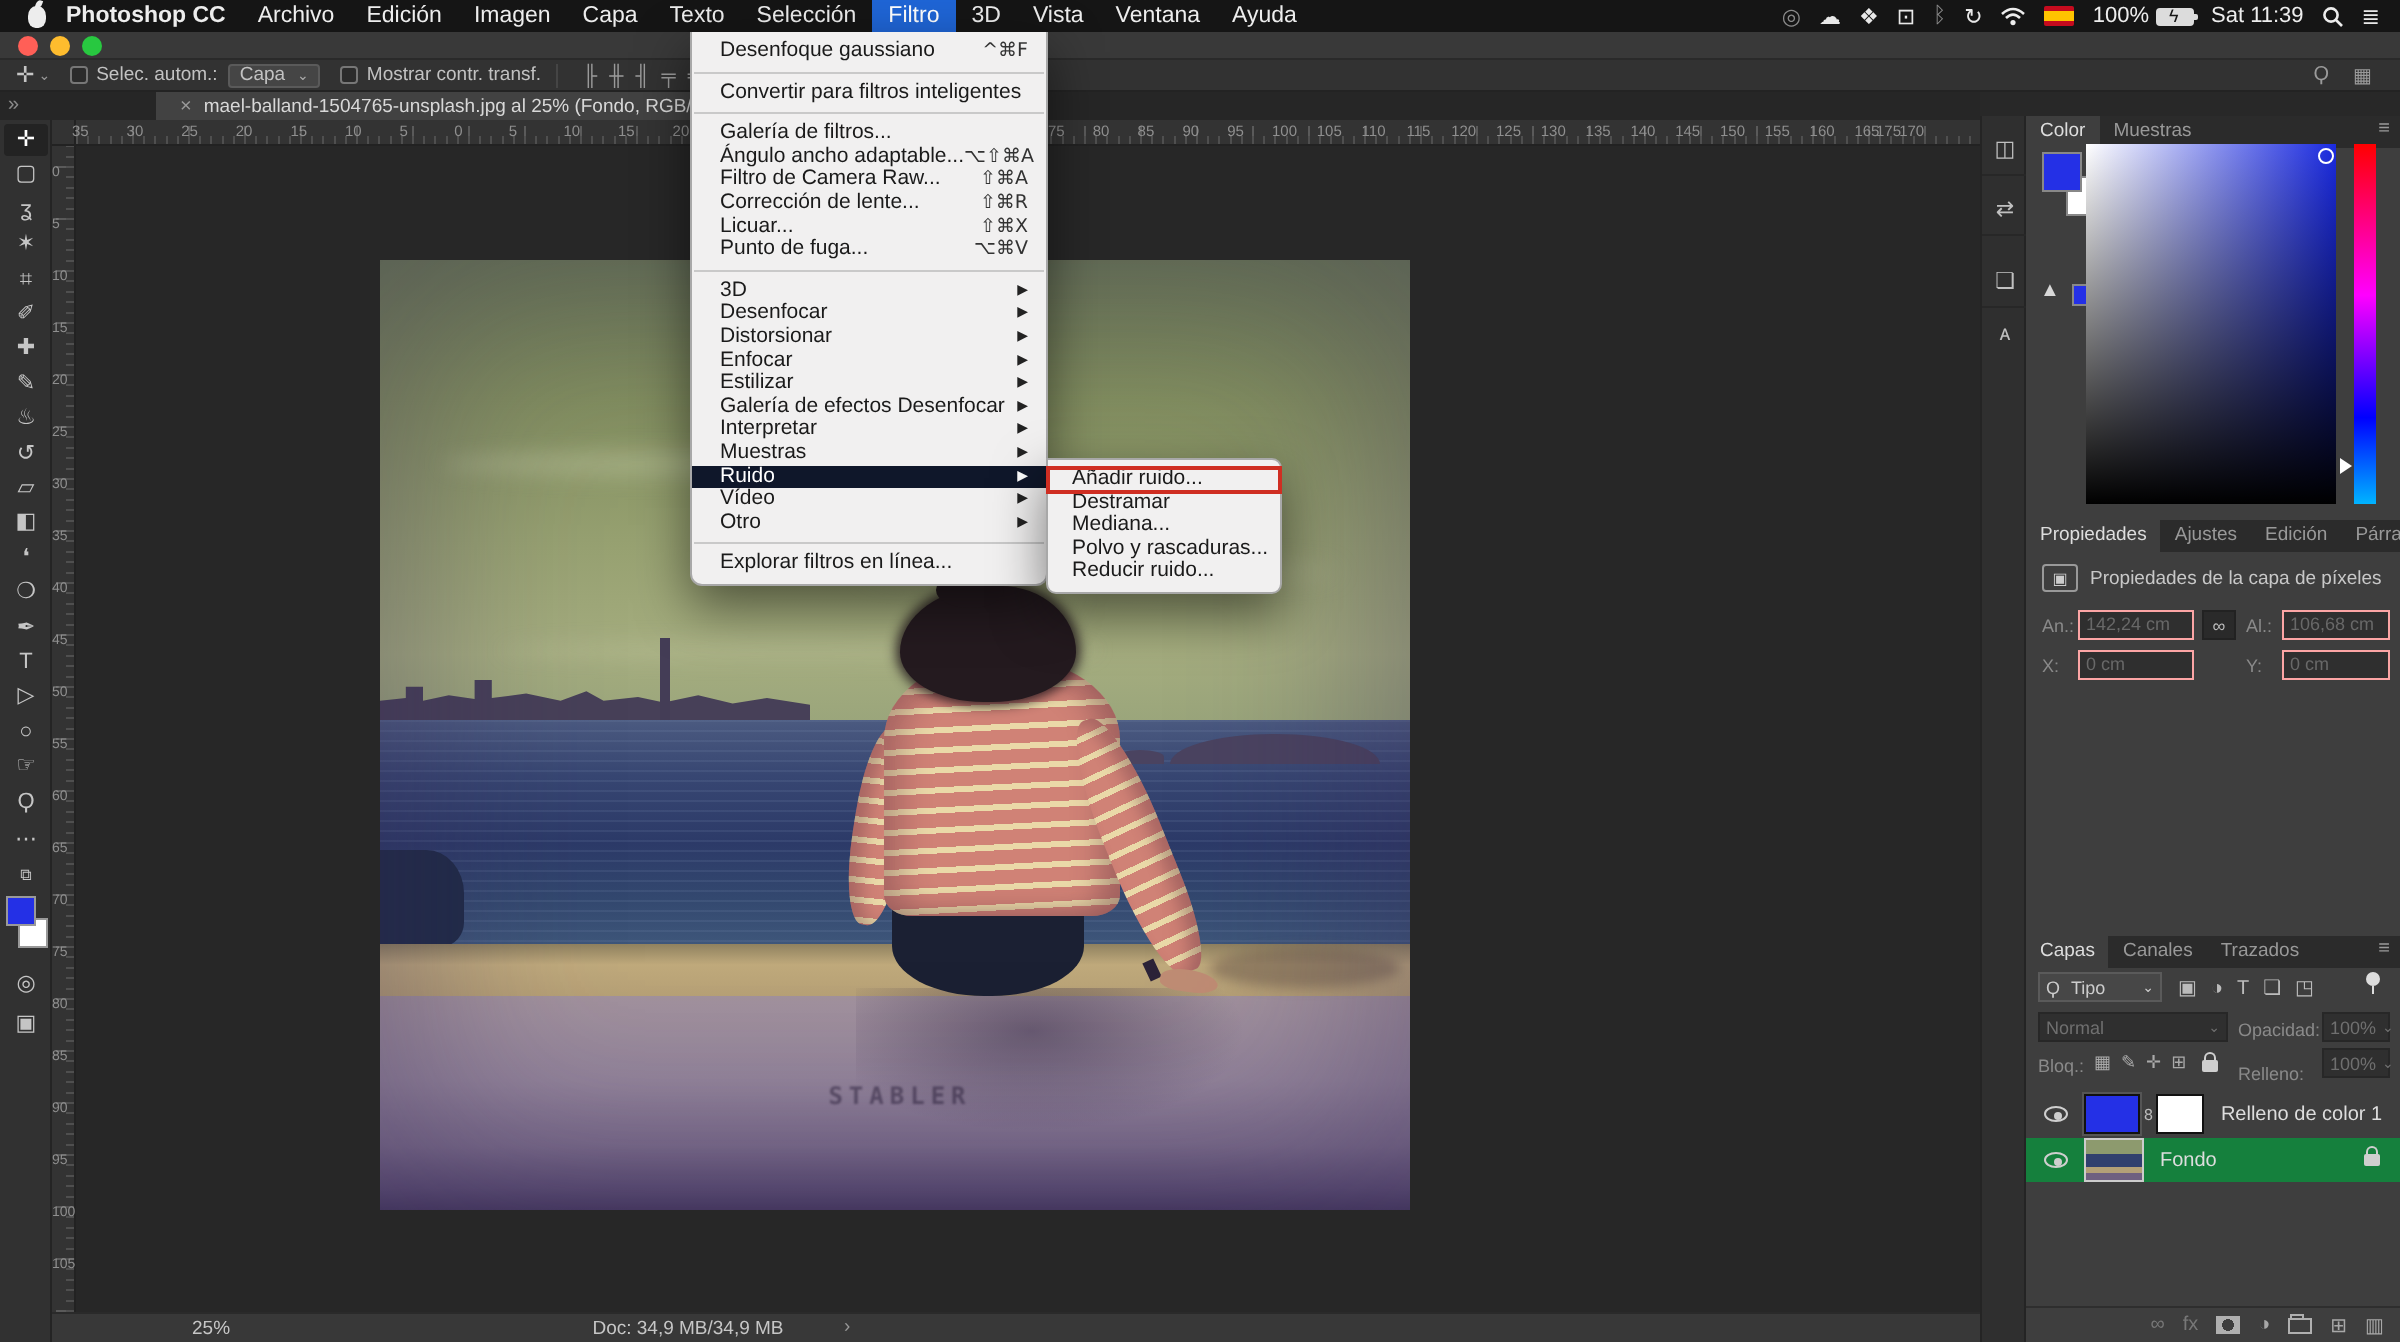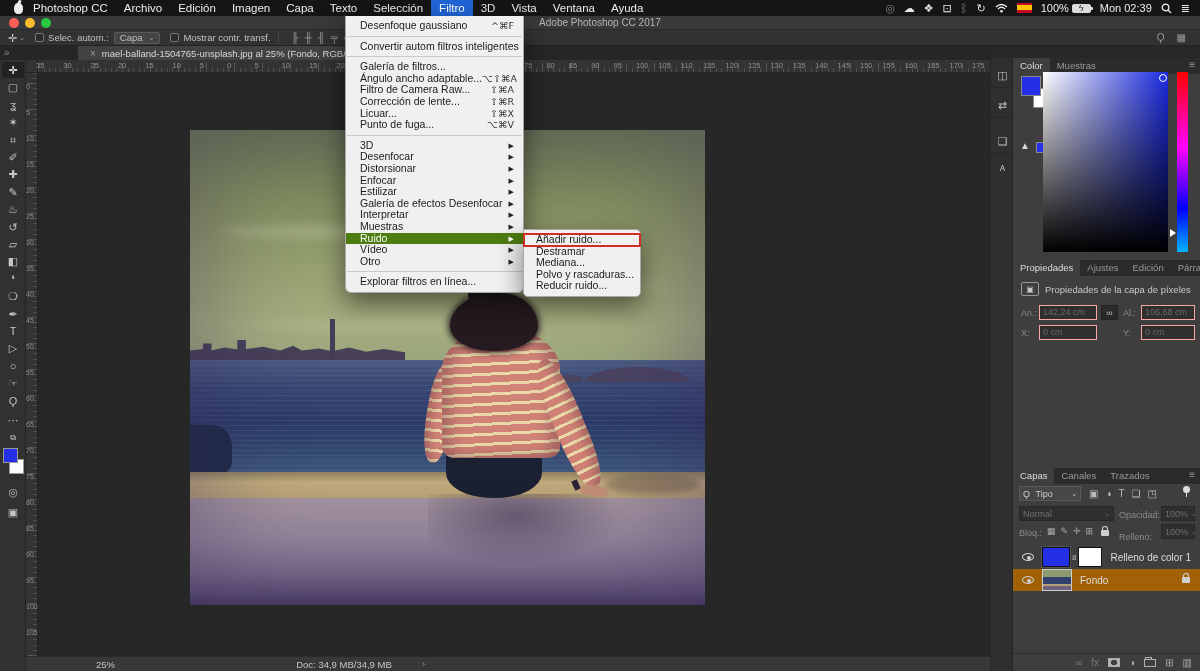--- a/index.html
+++ b/index.html
@@ -3,21 +3,21 @@
 <meta charset="utf-8">
 <style>
   *{margin:0;padding:0;box-sizing:border-box}
   html,body{width:1200px;height:671px}
   body{position:relative;background:#282828;font-family:"Liberation Sans",sans-serif;overflow:hidden;color:#ccc}
 
   
   #menubar{position:absolute;left:0;top:0;width:1200px;height:16px;background:#151515;display:flex;align-items:center;font-size:11.5px;color:#ededed;z-index:90}
   .apple{display:inline-block;width:9px;height:11px;background:#ededed;border-radius:45% 45% 42% 42%;margin:0 10px 0 14px;position:relative}
   .apple::before{content:"";position:absolute;left:4px;top:-3px;width:3px;height:4px;background:#ededed;border-radius:60% 0 60% 0;transform:rotate(20deg)}
-  #appname{font-weight:normal;margin-right:8px}
+  #appname{font-weight:bold;margin-right:8px}
   .mb-item{padding:1px 8px;height:16px;line-height:15px;display:inline-block}
   .mb-item.active{background:#1f65d6;color:#fff}
   #mb-right{margin-left:auto;display:flex;align-items:center;gap:9px;padding-right:10px;font-size:11px}
   .mbi{color:#e8e8e8}
   .mbi.dim{color:#8a8a8a}
   .flag{width:15px;height:10px;display:inline-block;background:linear-gradient(to bottom,#c60b1e 0 25%,#ffc400 25% 75%,#c60b1e 75% 100%);border-radius:1px}
   .battery{display:inline-flex;align-items:center;gap:3px}
   .batt-shell{width:19px;height:9px;border:1px solid #dcdcdc;border-radius:2px;position:relative;background:#dcdcdc}
   .batt-shell::after{content:"";position:absolute;right:-3px;top:2px;width:2px;height:3px;background:#dcdcdc;border-radius:0 1px 1px 0}
   .batt-bolt{position:absolute;left:6px;top:-1px;color:#151515;font-size:9px;line-height:9px}
@@ -97,29 +97,29 @@
   .dimlab{color:#8a8a8a;font-size:9px}
   .inp{position:absolute;background:#2f2f2f;border:1px solid #fca5a5;color:#686868;font-size:9px;padding:1px 3px;height:15px}
   .valbox{background:#2f2f2f;border:1px solid #272727;color:#6f6f6f;font-size:9px;padding:1px 3px;height:15px;display:inline-flex;gap:3px;align-items:center}
   .eye{display:inline-block;width:12px;height:8px;border:1px solid #cfcfcf;border-radius:50%;position:relative}
   .eye::after{content:"";position:absolute;left:3.5px;top:1.5px;width:4px;height:4px;border-radius:50%;background:#cfcfcf}
   .padlock{display:inline-block;width:8px;height:6px;background:#cfcfcf;border-radius:1px;position:relative}
   .padlock::before{content:"";position:absolute;left:1px;top:-4px;width:4px;height:4px;border:1px solid #cfcfcf;border-bottom:none;border-radius:3px 3px 0 0}
   .pin{position:absolute;width:7px;height:7px;border-radius:50%;background:#ddd}
   .pin::after{content:"";position:absolute;left:3px;top:7px;width:1px;height:4px;background:#ddd}
   .lrow{position:absolute;left:0;width:187px;display:flex;align-items:center;font-size:10px;color:#ddd}
-  .lrow.sel{background:#a16207}
+  .lrow.sel{background:#15803d}
   .mask-hole{display:inline-block;width:12px;height:9px;background:radial-gradient(circle 3px at center,#3e3e3e 3px,#b0b0b0 3px)}
   .folder-i{display:inline-block;width:12px;height:8px;border:1px solid #b0b0b0;position:relative}
   .folder-i::before{content:"";position:absolute;left:0;top:-3px;width:5px;height:2px;border:1px solid #b0b0b0;border-bottom:none}
 
   
   #fmenu{position:absolute;left:345px;top:16px;width:179px;background:#f1f0f0;border:1px solid #a8a8a8;border-top:none;border-radius:0 0 6px 6px;box-shadow:0 10px 26px rgba(0,0,0,.5);padding:4px 0;z-index:100}
   .fm-item{height:11.6px;line-height:11.6px;font-size:10.5px;color:#1a1a1a;padding:0 9px 0 14px;display:flex;justify-content:space-between;align-items:center;white-space:nowrap}
-  .fm-item.hl{background:#4d7c0f;color:#fff}
+  .fm-item.hl{background:#0f172a;color:#fff}
   .fm-sc{font-family:"DejaVu Sans",sans-serif;font-size:9.5px;color:#333}
   .fm-item.hl .fm-sc,.fm-item.hl .fm-ar{color:#fff}
   .fm-ar{font-size:7px;color:#222}
   .fm-sep{height:1px;background:#c9c9c9;margin:4px 1px}
   #smenu{position:absolute;left:523px;top:229px;width:118px;background:#f1f0f0;border:1px solid #a8a8a8;border-radius:0 5px 5px 5px;box-shadow:0 10px 26px rgba(0,0,0,.5);padding:4px 0;z-index:101}
   .sm-item{height:11.6px;line-height:11.6px;font-size:10.5px;color:#1a1a1a;padding:0 8px 0 12px;white-space:nowrap}
   .sm-item.boxed{outline:2px solid #cf2e22;outline-offset:-1px}
 </style>
 </head>
 <body>
@@ -140,34 +140,33 @@
       <path d="M3 6 Q6.5 2.6 10 6" fill="none" stroke="#ededed" stroke-width="1.3"></path>
       <circle cx="6.5" cy="8.3" r="1.3" fill="#ededed"></circle>
     </svg>
     <span class="flag"></span>
     <span class="battery">
       <span>100%</span>
       <span class="batt-shell">
           <span class="batt-bolt">ϟ</span>
         </span>
     </span>
-    <span>Mon 02:39</span>
+    <span>Sat 11:39</span>
     <svg width="11" height="11" viewBox="0 0 11 11">
       <circle cx="4.5" cy="4.5" r="3.3" fill="none" stroke="#ededed" stroke-width="1.3"></circle>
       <line x1="7" y1="7" x2="10" y2="10" stroke="#ededed" stroke-width="1.3"></line>
     </svg>
     <span class="mbi">≣</span>
   </div>
 </div>
 
 <div id="titlebar">
   <span class="light" style="left:9px;background:#ff5f57"></span>
   <span class="light" style="left:25px;background:#febc2e"></span>
   <span class="light" style="left:41px;background:#28c840"></span>
-  <div id="title">Adobe Photoshop CC 2017</div>
 </div>
 
 <div id="optionsbar">
   <span class="tool" style="position:static;width:auto;margin-left:8px">✛</span>
   <span style="font-size:7px;color:#999;margin-left:2px">⌄</span>
   <span class="chk"></span>
   <span>Selec. autom.:</span>
   <span class="selbox">
     <span>Capa</span>
     <span style="font-size:7px;color:#aaa">⌄</span>
@@ -221,21 +220,21 @@
     <span class="rlab" style="left: 710px;">125</span>
     <span class="rlab" style="left: 732.4px;">130</span>
     <span class="rlab" style="left: 754.8px;">135</span>
     <span class="rlab" style="left: 777.2px;">140</span>
     <span class="rlab" style="left: 799.6px;">145</span>
     <span class="rlab" style="left: 822px;">150</span>
     <span class="rlab" style="left: 844.4px;">155</span>
     <span class="rlab" style="left: 866.8px;">160</span>
     <span class="rlab" style="left: 889.2px;">165</span>
     <span class="rlab" style="left: 911.6px;">170</span>
-    <span class="rlab" style="left: 934px;">175</span>
+    <span class="rlab" style="left: 900px;">175</span>
   </div>
 <div id="vruler">
     <span class="rlabv" style="top: 10px;">0</span>
     <span class="rlabv" style="top: 36px;">5</span>
     <span class="rlabv" style="top: 62px;">10</span>
     <span class="rlabv" style="top: 88px;">15</span>
     <span class="rlabv" style="top: 114px;">20</span>
     <span class="rlabv" style="top: 140px;">25</span>
     <span class="rlabv" style="top: 166px;">30</span>
     <span class="rlabv" style="top: 192px;">35</span>
@@ -293,20 +292,21 @@
   <div class="tower"></div>
   <div class="sea"></div>
   <div class="island"></div>
   <div class="islet"></div>
   <div class="rocks"></div>
   <div class="ledgetop"></div>
   <div class="ledgefront"></div>
   <div class="hshadow"></div>
   <div class="pshadow"></div>
   <div class="graffiti">
+    <div>STABLER</div>
   </div>
   <div class="pants"></div>
   <div class="arm-l stripes"></div>
   <div class="torso stripes"></div>
   <div class="arm-r stripes"></div>
   <div class="collar"></div>
   <div class="hair"></div>
   <div class="watch"></div>
   <div class="hand"></div>
   <div class="vignette"></div>
@@ -414,21 +414,21 @@
   </div>
 </div>
 
 <div id="fmenu">
     <div class="fm-item">
       <span>Desenfoque gaussiano</span>
       <span class="fm-sc">^⌘F</span>
     </div>
     <div class="fm-sep"></div>
     <div class="fm-item">
-      <span>Convertir autom filtros inteligentes</span>
+      <span>Convertir para filtros inteligentes</span>
       <span class="fm-sc"></span>
     </div>
     <div class="fm-sep"></div>
     <div class="fm-item">
       <span>Galería de filtros...</span>
       <span class="fm-sc"></span>
     </div>
     <div class="fm-item">
       <span>Ángulo ancho adaptable...</span>
       <span class="fm-sc">⌥⇧⌘A</span>

